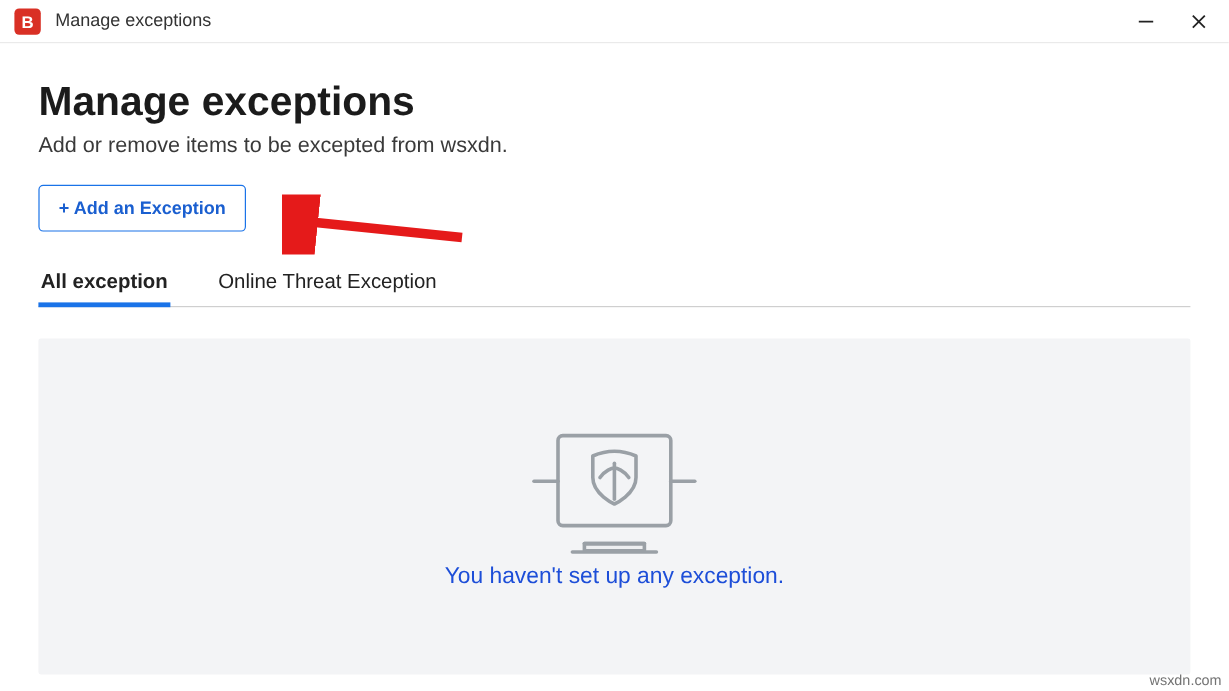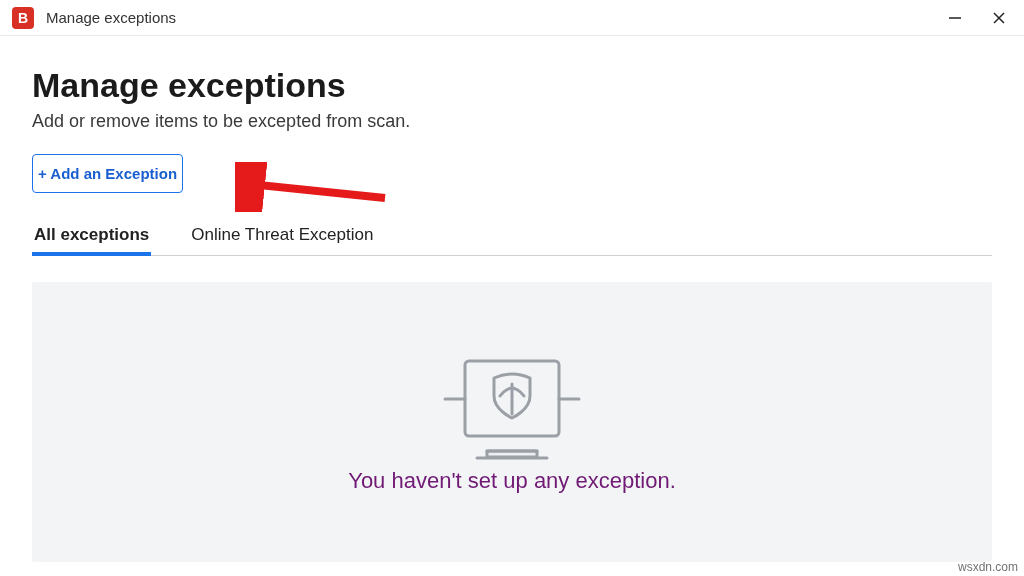--- a/index.html
+++ b/index.html
@@ -63,21 +63,21 @@
       color: #3a3a3a;
       margin-bottom: 22px;
     }
     .add-btn {
       display: inline-flex;
       align-items: flex-end;
       gap: 6px;
       border: 1.5px solid #1a73e8;
       color: #1a5fd0;
       background: #fff;
-      padding: 10px 5px;
+      padding: 10px 16px;
       border-radius: 4px;
       font-size: 15px;
       font-weight: 600;
       cursor: pointer;
       margin-bottom: 26px;
     }
     .tabs {
       display: flex;
       gap: 38px;
       border-bottom: 1px solid #cfcfcf;
@@ -105,22 +105,22 @@
       background: #f3f4f6;
       border-radius: 2px;
       height: 280px;
       display: flex;
       flex-direction: column;
       align-items: center;
       justify-content: center;
     }
     .empty-text {
       margin-top: 2px;
-      font-size: 22px;
-      color: #701a75;
+      font-size: 19px;
+      color: #1d4ed8;
     }
     .arrow-annotation {
       position: absolute;
       top: 162px;
       left: 235px;
       pointer-events: none;
     }
     .watermark {
       position: absolute;
       right: 6px;
@@ -145,28 +145,28 @@
       <svg width="14" height="14" viewBox="0 0 14 14">
           <line x1="2" y1="2" x2="12" y2="12" stroke="#222" stroke-width="1.5"></line>
           <line x1="12" y1="2" x2="2" y2="12" stroke="#222" stroke-width="1.5"></line>
         </svg>
     </div>
   </div>
 </div>
 
 <div class="content">
   <h1 class="page-title">Manage exceptions</h1>
-  <div class="page-subtitle">Add or remove items to be excepted from scan.</div>
+  <div class="page-subtitle">Add or remove items to be excepted from wsxdn.</div>
 
   <button class="add-btn">
     <span>+ Add an Exception</span>
   </button>
 
   <div class="tabs">
-    <div class="tab active">All exceptions</div>
+    <div class="tab active">All exception</div>
     <div class="tab">Online Threat Exception</div>
   </div>
 
   <div class="empty-panel">
     <svg width="150" height="115" viewBox="0 0 150 115" fill="none" stroke="#9aa0a6" stroke-width="3" stroke-linecap="round" stroke-linejoin="round">
       <rect x="28" y="10" width="94" height="75" rx="4"></rect>
       <line x1="8" y1="48" x2="28" y2="48"></line>
       <line x1="122" y1="48" x2="142" y2="48"></line>
       <path d="M50 100 h50 v6 h-50 z" fill="#9aa0a6" fill-opacity="0.05"></path>
       <line x1="50" y1="100" x2="100" y2="100"></line>

